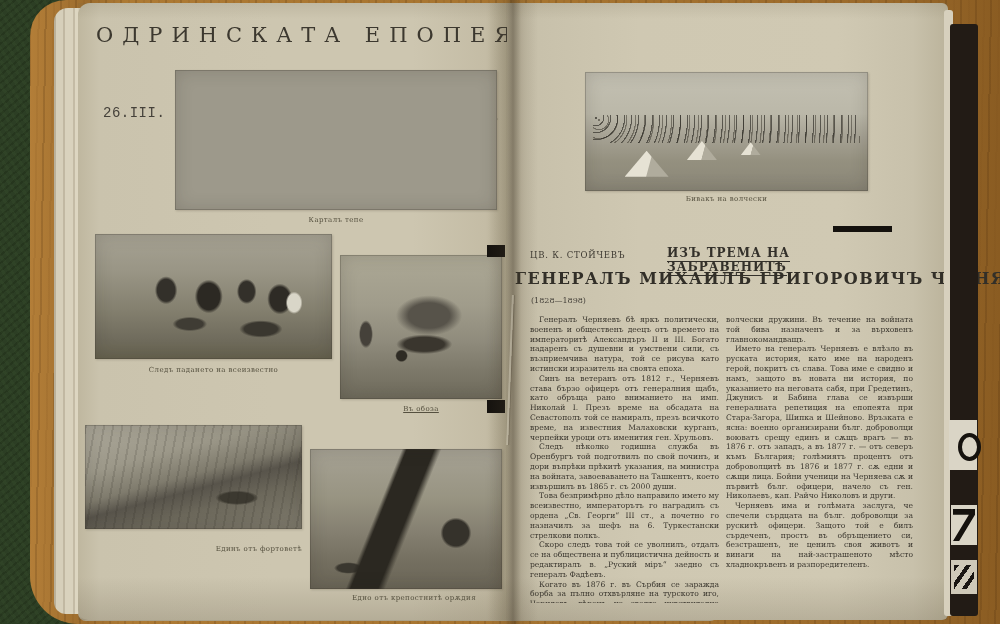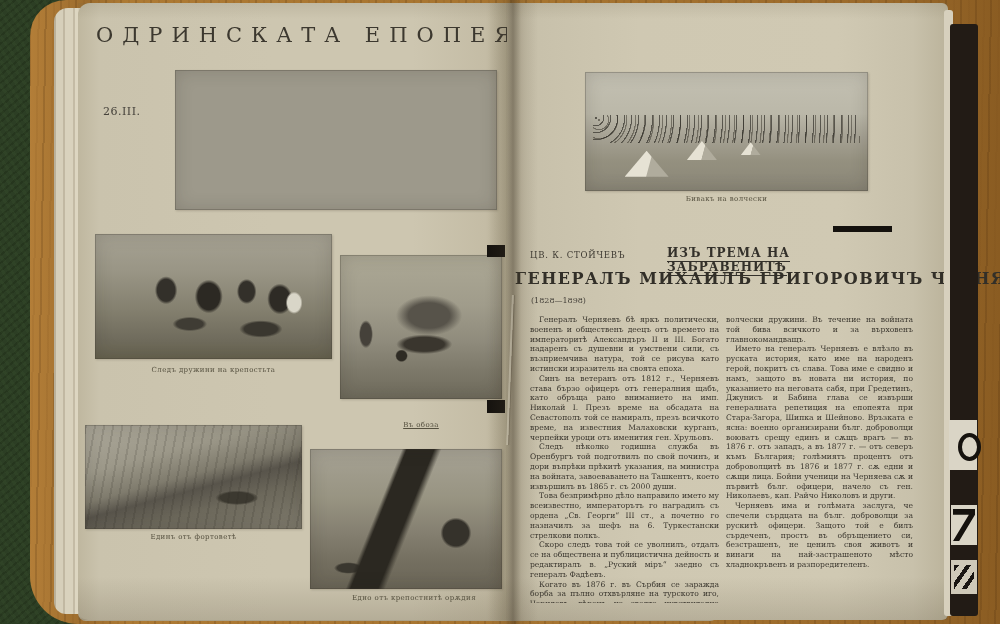--- a/index.html
+++ b/index.html
@@ -41,21 +41,21 @@
   .frag-o .ring{position:absolute;left:9px;top:13px;width:15px;height:20px;border:4px solid #15120e;border-radius:50%;}
   .frag-z{left:951px;top:505px;width:26px;height:40px;}
   .frag-z .wedge{position:absolute;left:2px;top:4px;width:22px;height:32px;background:#15120e;
         clip-path:polygon(0 0,100% 0,100% 18%,28% 100%,0 100%,72% 18%,0 18%);}
   .frag-b{left:951px;top:560px;width:26px;height:34px;background:#cfc9b8;}
   .frag-b .slash{position:absolute;left:3px;top:5px;width:20px;height:24px;
         background:repeating-linear-gradient(125deg,#1a1612 0 4px,transparent 4px 10px);}
   
   .title{position:absolute;left:18px;top:20px;width:392px;text-align:center;
         font-size:21px;letter-spacing:9px;color:#3c382f;white-space:nowrap;}
-  .date{position:absolute;font-size:11px;color:#45413a;letter-spacing:.5px;}
+  .date{position:absolute;font-size:14px;color:#45413a;letter-spacing:.5px;font-family:Liberation Mono, monospace;}
   .date-left{left:25px;top:102px;}
   .date-right{left:385px;top:107px;}
   .photo{position:absolute;background-color:#9d998b;
         box-shadow:inset 0 0 0 1px rgba(55,50,40,.25), inset 0 0 18px rgba(40,36,28,.18), 1px 1px 2px rgba(60,50,35,.2);}
   .caption{position:absolute;font-size:7px;color:#55503f;letter-spacing:.4px;text-align:center;}
   #ph1{left:97px;top:67px;width:322px;height:140px;
     background-image:
       radial-gradient(2px 3px at 12% 82%,#35322a 50%,transparent 70%),
       radial-gradient(2px 3px at 22% 85%,#35322a 50%,transparent 70%),
       radial-gradient(3px 4px at 30% 80%,#302d26 50%,transparent 70%),
@@ -96,22 +96,22 @@
       linear-gradient(112deg,rgba(0,0,0,0) 0 37%,#2b2821 39% 50%,rgba(43,40,33,0) 53%),
       radial-gradient(circle 22px at 76% 60%,#35322b 58%,transparent 70%),
       radial-gradient(circle 8px at 76% 60%,#8f8b7d 55%,transparent 70%),
       radial-gradient(ellipse 20px 8px at 20% 85%,#3a372f 55%,transparent 72%),
       linear-gradient(to bottom,#a6a294 0%,#989482 35%,#847f70 60%,#746f60 80%,#6a6557 100%);}
   .edge-mark{position:absolute;background:#16130f;width:18px;}
   #mark1{left:409px;top:242px;height:12px;}
   #mark2{left:409px;top:397px;height:13px;}
   .cap1{left:97px;top:213px;width:322px;}
   .cap2{left:17px;top:363px;width:237px;}
-  .cap3{left:262px;top:418px;width:162px;text-decoration:underline;}
-  .cap4{left:7px;top:530px;width:217px;}
+  .cap3{left:262px;top:402px;width:162px;text-decoration:underline;}
+  .cap4{left:7px;top:542px;width:217px;text-align:right;}
   .cap5{left:240px;top:591px;width:192px;}
   
   #ph6{left:78px;top:69px;width:283px;height:119px;
     background-image:linear-gradient(to bottom,#c3c0b2 0%,#bbb8a9 35%,#a5a193 55%,#94907f 75%,#8a8677 100%);}
   #ph6 .crowd{position:absolute;left:3%;right:3%;top:36%;height:24%;
     background-image:
       repeating-radial-gradient(circle at 3px 3px,rgba(40,38,32,.65) 0 .9px,transparent 1.4px 7px),
       repeating-radial-gradient(circle at 6px 5px,rgba(62,58,48,.55) 0 .9px,transparent 1.4px 9px);}
   #ph6 .tent{position:absolute;bottom:12%;background:linear-gradient(105deg,#e6e2d4 54%,#b0ac9d 56%);
     clip-path:polygon(50% 0,100% 100%,0 100%);}
@@ -141,23 +141,24 @@
   <div class="wood"></div>
   <div class="page-stack"></div>
   <div class="page-bottom-edge"></div>
 
   <div class="page left-page">
     <div class="title">ОДРИНСКАТА ЕПОПЕЯ</div>
     <div class="date date-left">26.III.</div>
     <div class="date date-right">1913</div>
 
     <div class="photo" id="ph1"></div>
+    <div class="caption cap1">Карталъ тепе</div>
 
     <div class="photo" id="ph2"></div>
-    <div class="caption cap2">Следъ дружини на крепостьта</div>
+    <div class="caption cap2">Следъ падането на всеизвестно</div>
 
     <div class="photo" id="ph3"></div>
     <div class="caption cap3">Въ обоза</div>
 
     <div class="photo" id="ph4"></div>
     <div class="caption cap4">Единъ отъ фортоветѣ</div>
 
     <div class="photo" id="ph5"></div>
     <div class="caption cap5">Едно отъ крепостнитѣ орѫдия</div>
 
@@ -183,21 +184,21 @@
     <div class="col col1">
       <p>Генералъ Черняевъ бѣ яркъ политически, воененъ и общественъ деецъ отъ времето на императоритѣ Александъръ II и III. Богато надаренъ съ душевни и умствени сили, съ възприемчива натура, той се рисува като истински изразитель на своята епоха.</p>
       <p>Синъ на ветеранъ отъ 1812 г., Черняевъ става бързо офицеръ отъ генералния щабъ, като обръща рано вниманието на имп. Николай I. Презъ време на обсадата на Севастополъ той се намиралъ, презъ всичкото време, на известния Малаховски курганъ, черпейки уроци отъ именития ген. Хрульовъ.</p>
       <p>Следъ нѣколко годишна служба въ Оренбургъ той подготвилъ по свой починъ, и дори въпрѣки прѣкитѣ указания, на министра на войната, завоеваването на Ташкентъ, което извършилъ въ 1865 г. съ 2000 души.</p>
       <p>Това безпримѣрно дѣло направило името му всеизвестно, императорътъ го наградилъ съ ордена „Св. Георги“ III ст., а почетно го назначилъ за шефъ на 6. Туркестански стрелкови полкъ.</p>
       <p>Скоро следъ това той се уволнилъ, отдалъ се на обществена и публицистична дейность и редактиралъ в. „Руский міръ“ заедно съ генералъ Фадѣевъ.</p>
       <p>Когато въ 1876 г. въ Сърбия се заражда борба за пълно отхвърляне на турското иго, Черняевъ, вѣренъ на своята чувствителна природа и изразитель на рускитѣ народни настроения, тайно заминава за Сърбия, подпомогнатъ отъ Славянския комитетъ. Въ Сърбия пристига на 25. априлъ 1876 г.</p>
 
     </div>
     <div class="col col2">
-      <p class="no-indent">волчески дружини. Въ течение на войната той бива всичкото и за върховенъ главнокомандващъ.</p>
+      <p class="no-indent">волчески дружини. Въ течение на войната той бива назначенъ и за върховенъ главнокомандващъ.</p>
       <p>Името на генералъ Черняевъ е влѣзло въ руската история, като име на народенъ герой, покритъ съ слава. Това име е свидно и намъ, защото въ новата ни история, по указанието на неговата сабя, при Гредетинъ, Джунисъ и Бабина глава се извърши генералната репетиция на епопеята при Стара-Загора, Шипка и Шейново. Връзката е ясна: военно организирани бълг. доброволци воюватъ срещу единъ и сѫщъ врагъ — въ 1876 г. отъ западъ, а въ 1877 г. — отъ северъ къмъ България; голѣмиятъ процентъ отъ доброволцитѣ въ 1876 и 1877 г. сѫ едни и сѫщи лица. Бойни ученици на Черняева сѫ и първитѣ бълг. офицери, начело съ ген. Николаевъ, кап. Райчо Николовъ и други.</p>
       <p>Черняевъ има и голѣмата заслуга, че спечели сърдцата на бълг. доброволци за рускитѣ офицери. Защото той е билъ сърдеченъ, простъ въ обръщението си, безстрашенъ, не ценилъ своя животъ и винаги на най-застрашеното мѣсто хладнокръвенъ и разпоредителенъ.</p>
 
     </div>
   </div>
 
   <div class="gutter"></div>
   <div class="crease"></div>
 
   <div class="deckle"></div>

